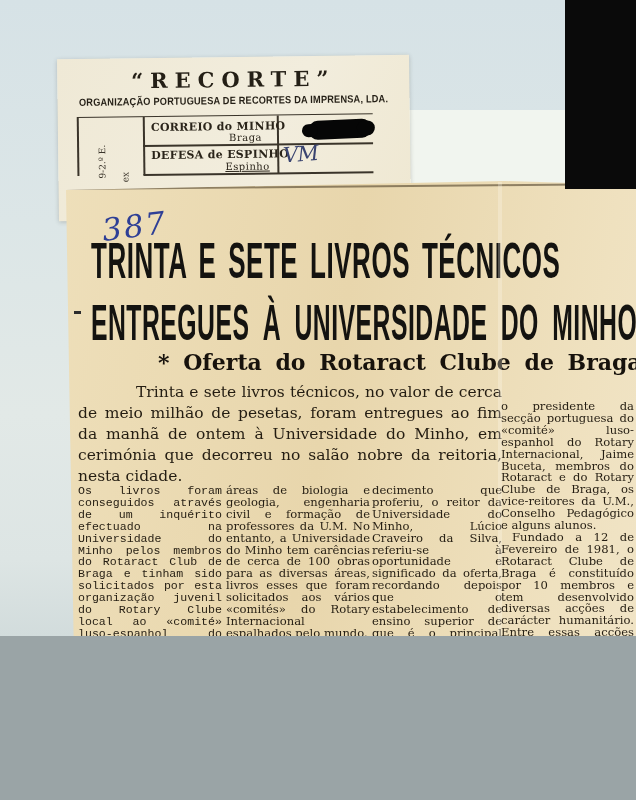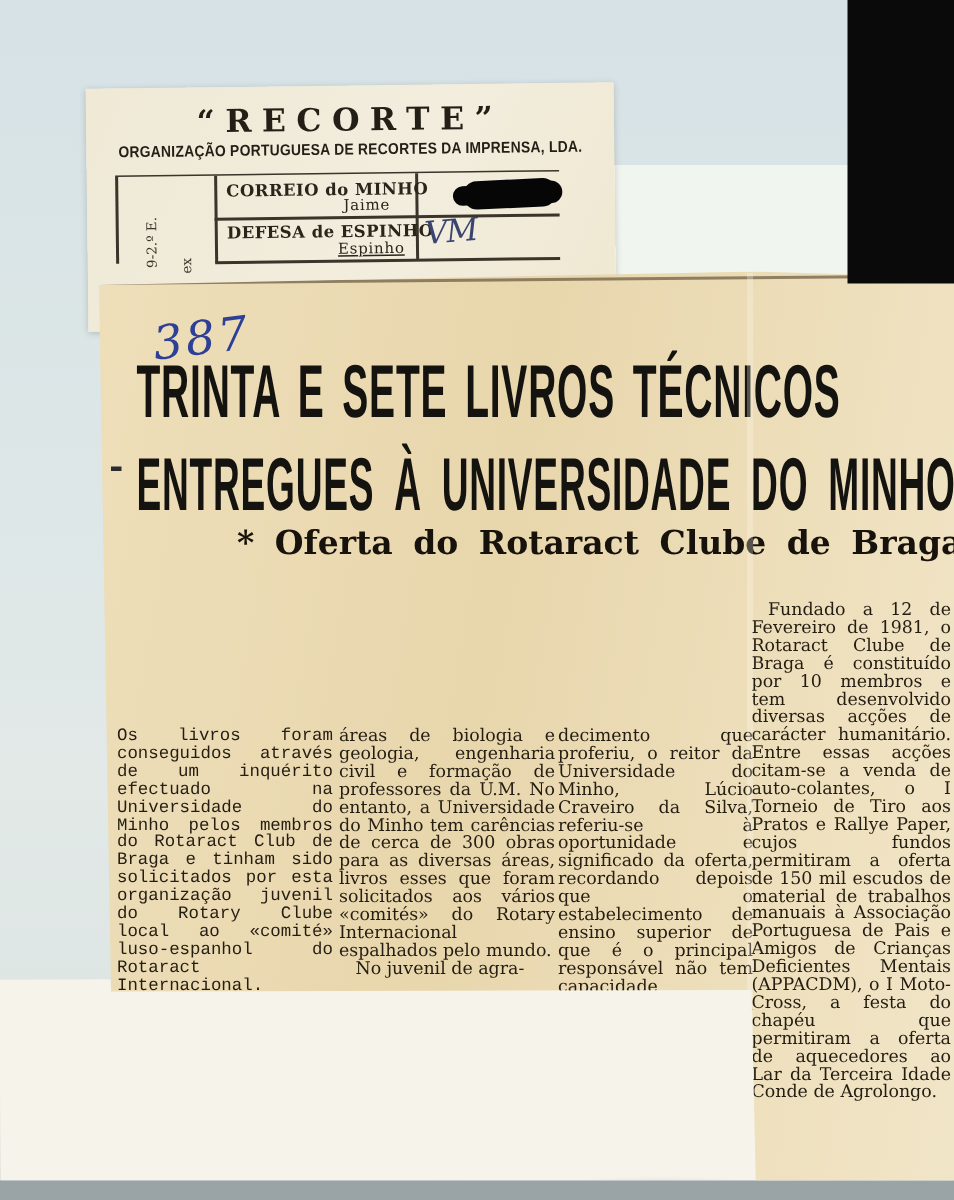--- a/index.html
+++ b/index.html
@@ -1,17 +1,17 @@
 <!DOCTYPE html>
 <html><head>
 <meta charset="utf-8">
 <style>
   html,body{margin:0;padding:0;background:#9aa4a6;}
   .scan{
-    position:relative;width:636px;height:787px;overflow:hidden;
+    position:relative;width:636px;height:636px;overflow:hidden;
     background:linear-gradient(180deg,#d6e2e6 0%,#dce6e7 35%,#e2e9e7 65%,#dde5e4 88%,#d2dcdc 100%);
     font-family:"DejaVu Serif", serif;
   }
   .abs{position:absolute;}
 
   
   .white-patch-top{left:400px;top:110px;width:170px;height:78px;background:#f1f5ef;z-index:5;}
   .white-sheet{left:0px;top:652px;width:636px;height:140px;background:#f6f4ea;z-index:10;
     box-shadow:0 2px 2px rgba(70,80,80,.25);transform:rotate(-.2deg);}
   .bottom-band{left:0;top:780px;width:636px;height:20px;background:#cbd5d5;z-index:6;}
@@ -94,46 +94,48 @@
     <div class="slip-subtitle">ORGANIZAÇÃO PORTUGUESA DE RECORTES DA IMPRENSA, LDA.</div>
     <div class="side-text st1">9-2.º E.</div>
     <div class="side-text st2">ex</div>
     <div class="slip-table">
       <div class="vline v-left"></div>
       <div class="vline v-mid"></div>
       <div class="vline v-right"></div>
       <div class="hline h-mid"></div>
       <div class="hline h-bot"></div>
       <div class="pub-name" style="top:4px;">CORREIO do MINHO</div>
-      <div class="pub-place" style="left:152px;top:16px;">Jaime</div>
+      <div class="pub-place" style="left:152px;top:16px;">Braga</div>
       <div class="stamp"></div>
       <div class="pub-name" style="top:32px;">DEFESA de ESPINHO</div>
       <div class="pub-place" style="left:148px;top:45px;text-decoration:underline;">Espinho</div>
       <div class="hand-mark">VM</div>
     </div>
   </div>
 
   <div class="abs clipping">
     <div class="abs page-num">387</div>
     <div class="abs headline hl1">TRINTA E SETE LIVROS TÉCNICOS</div>
     <div class="abs headline hl2">ENTREGUES À UNIVERSIDADE DO MINHO</div>
     <div class="abs subhead">* Oferta do Rotaract Clube de Braga</div>
+    <div class="abs lead">Trinta e sete livros técnicos, no valor de cerca de meio milhão de pesetas, foram entregues ao fim da manhã de ontem à Universidade do Minho, em cerimónia que decorreu no salão nobre da reitoria, nesta cidade.</div>
 
     <div class="abs col col1">
       <p>Os livros foram conseguidos através de um inquérito efectuado na Universidade do Minho pelos membros do Rotaract Club de Braga e tinham sido solicitados por esta organização juvenil do Rotary Clube local ao «comité» luso-espanhol do Rotaract Internacional.</p>
       <p class="indent">Os livros agora oferecidos beneficiarão as</p>
     </div>
     <div class="abs col col2">
-      <p>áreas de biologia e geologia, engenharia civil e formação de professores da U.M. No entanto, a Universidade do Minho tem carências de cerca de 300 obras para as diversas áreas, livros esses que foram solicitados aos vários «comités» do Rotary Internacional espalhados pelo mundo.</p>
+      <p>áreas de biologia e geologia, engenharia civil e formação de professores da U.M. No entanto, a Universidade do Minho tem carências de cerca de 100 obras para as diversas áreas, livros esses que foram solicitados aos vários «comités» do Rotary Internacional espalhados pelo mundo.</p>
       <p class="indent">No juvenil de agra-</p>
     </div>
     <div class="abs col col3">
       <p>decimento que proferiu, o reitor da Universidade do Minho, Lúcio Craveiro da Silva, referiu-se à oportunidade e significado da oferta, recordando depois que o estabelecimento de ensino superior de que é o principal responsável não tem capacidade económica para satisfazer essas carências.</p>
       <p class="indent">Presentes à cerimónia</p>
     </div>
     <div class="abs col col4">
+      <p>o presidente da secção portuguesa do «comité» luso-espanhol do Rotary Internacional, Jaime Buceta, membros do Rotaract e do Rotary Clube de Braga, os vice-reitores da U.M., Conselho Pedagógico e alguns alunos.</p>
       <p class="indent">Fundado a 12 de Fevereiro de 1981, o Rotaract Clube de Braga é constituído por 10 membros e tem desenvolvido diversas acções de carácter humanitário. Entre essas acções citam-se a venda de auto-colantes, o I Torneio de Tiro aos Pratos e Rallye Paper, cujos fundos permitiram a oferta de 150 mil escudos de material de trabalhos manuais à Associação Portuguesa de Pais e Amigos de Crianças Deficientes Mentais (APPACDM), o I Moto-Cross, a festa do chapéu que permitiram a oferta de aquecedores ao Lar da Terceira Idade Conde de Agrolongo.</p>
     </div>
   </div>
   <div class="abs edge-mark" style="left:74px;top:311px;z-index:22;"></div>
 
   <div class="abs black-strip"></div>
 </div>
 
 </body></html>

